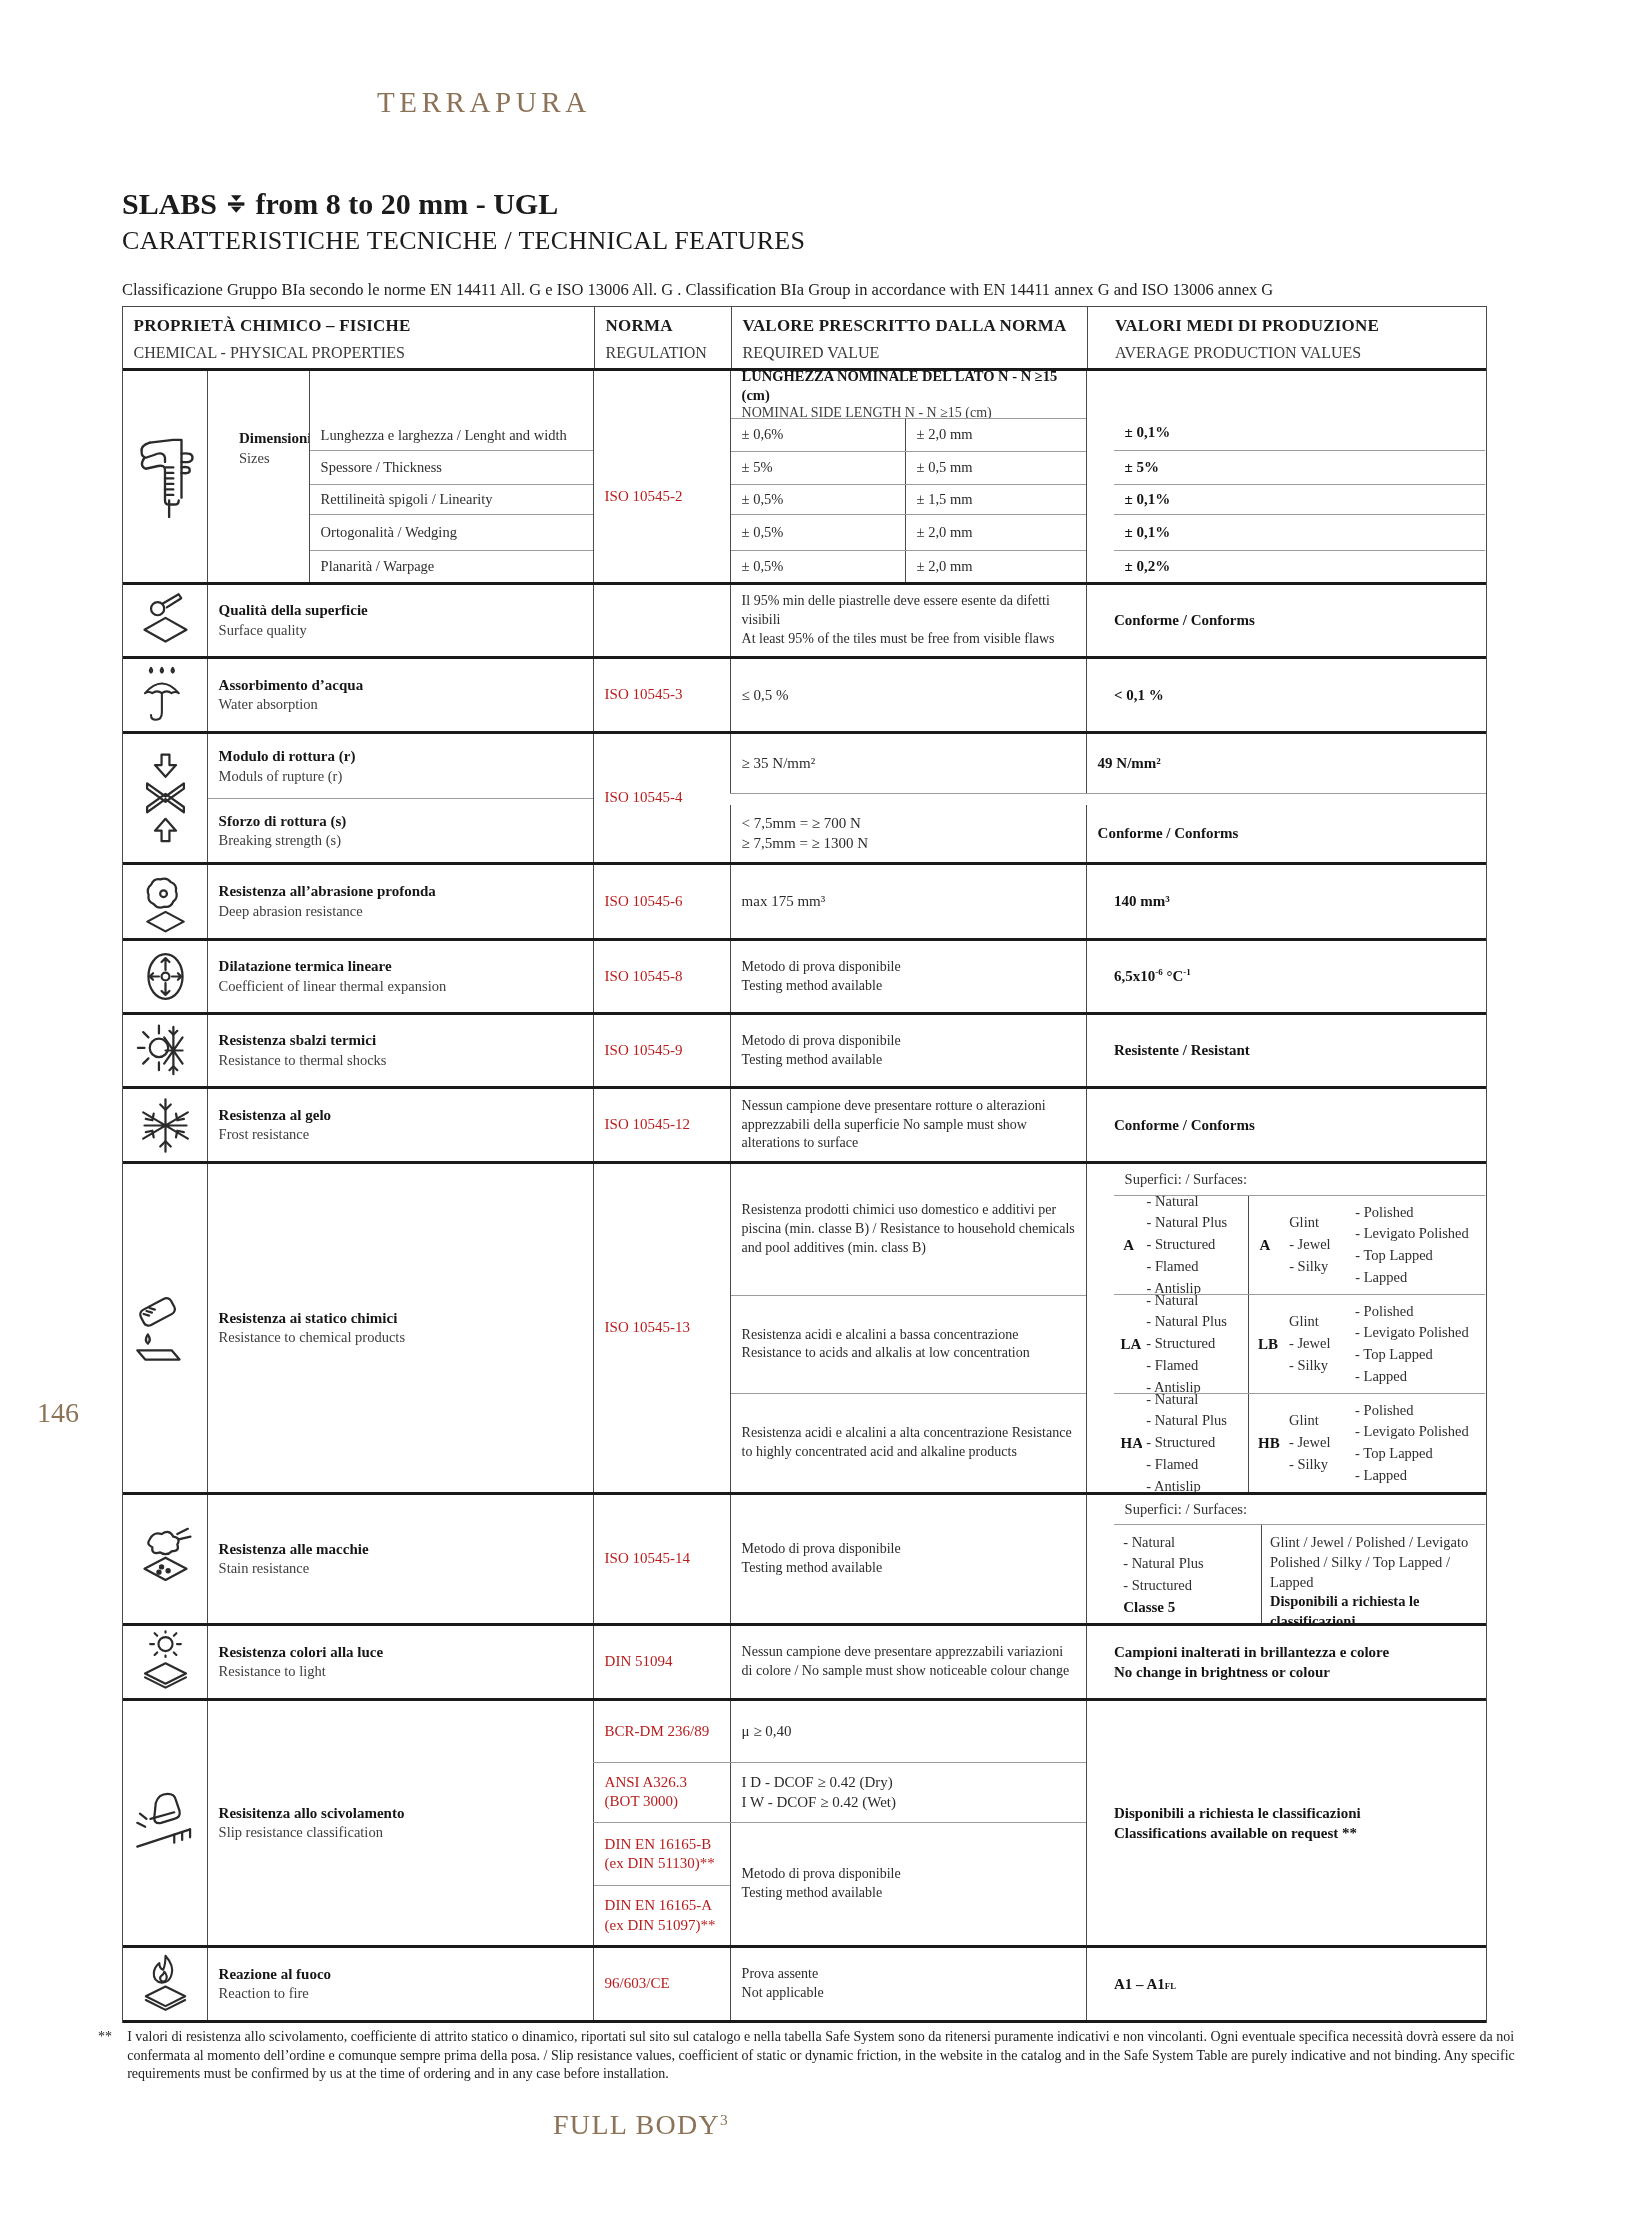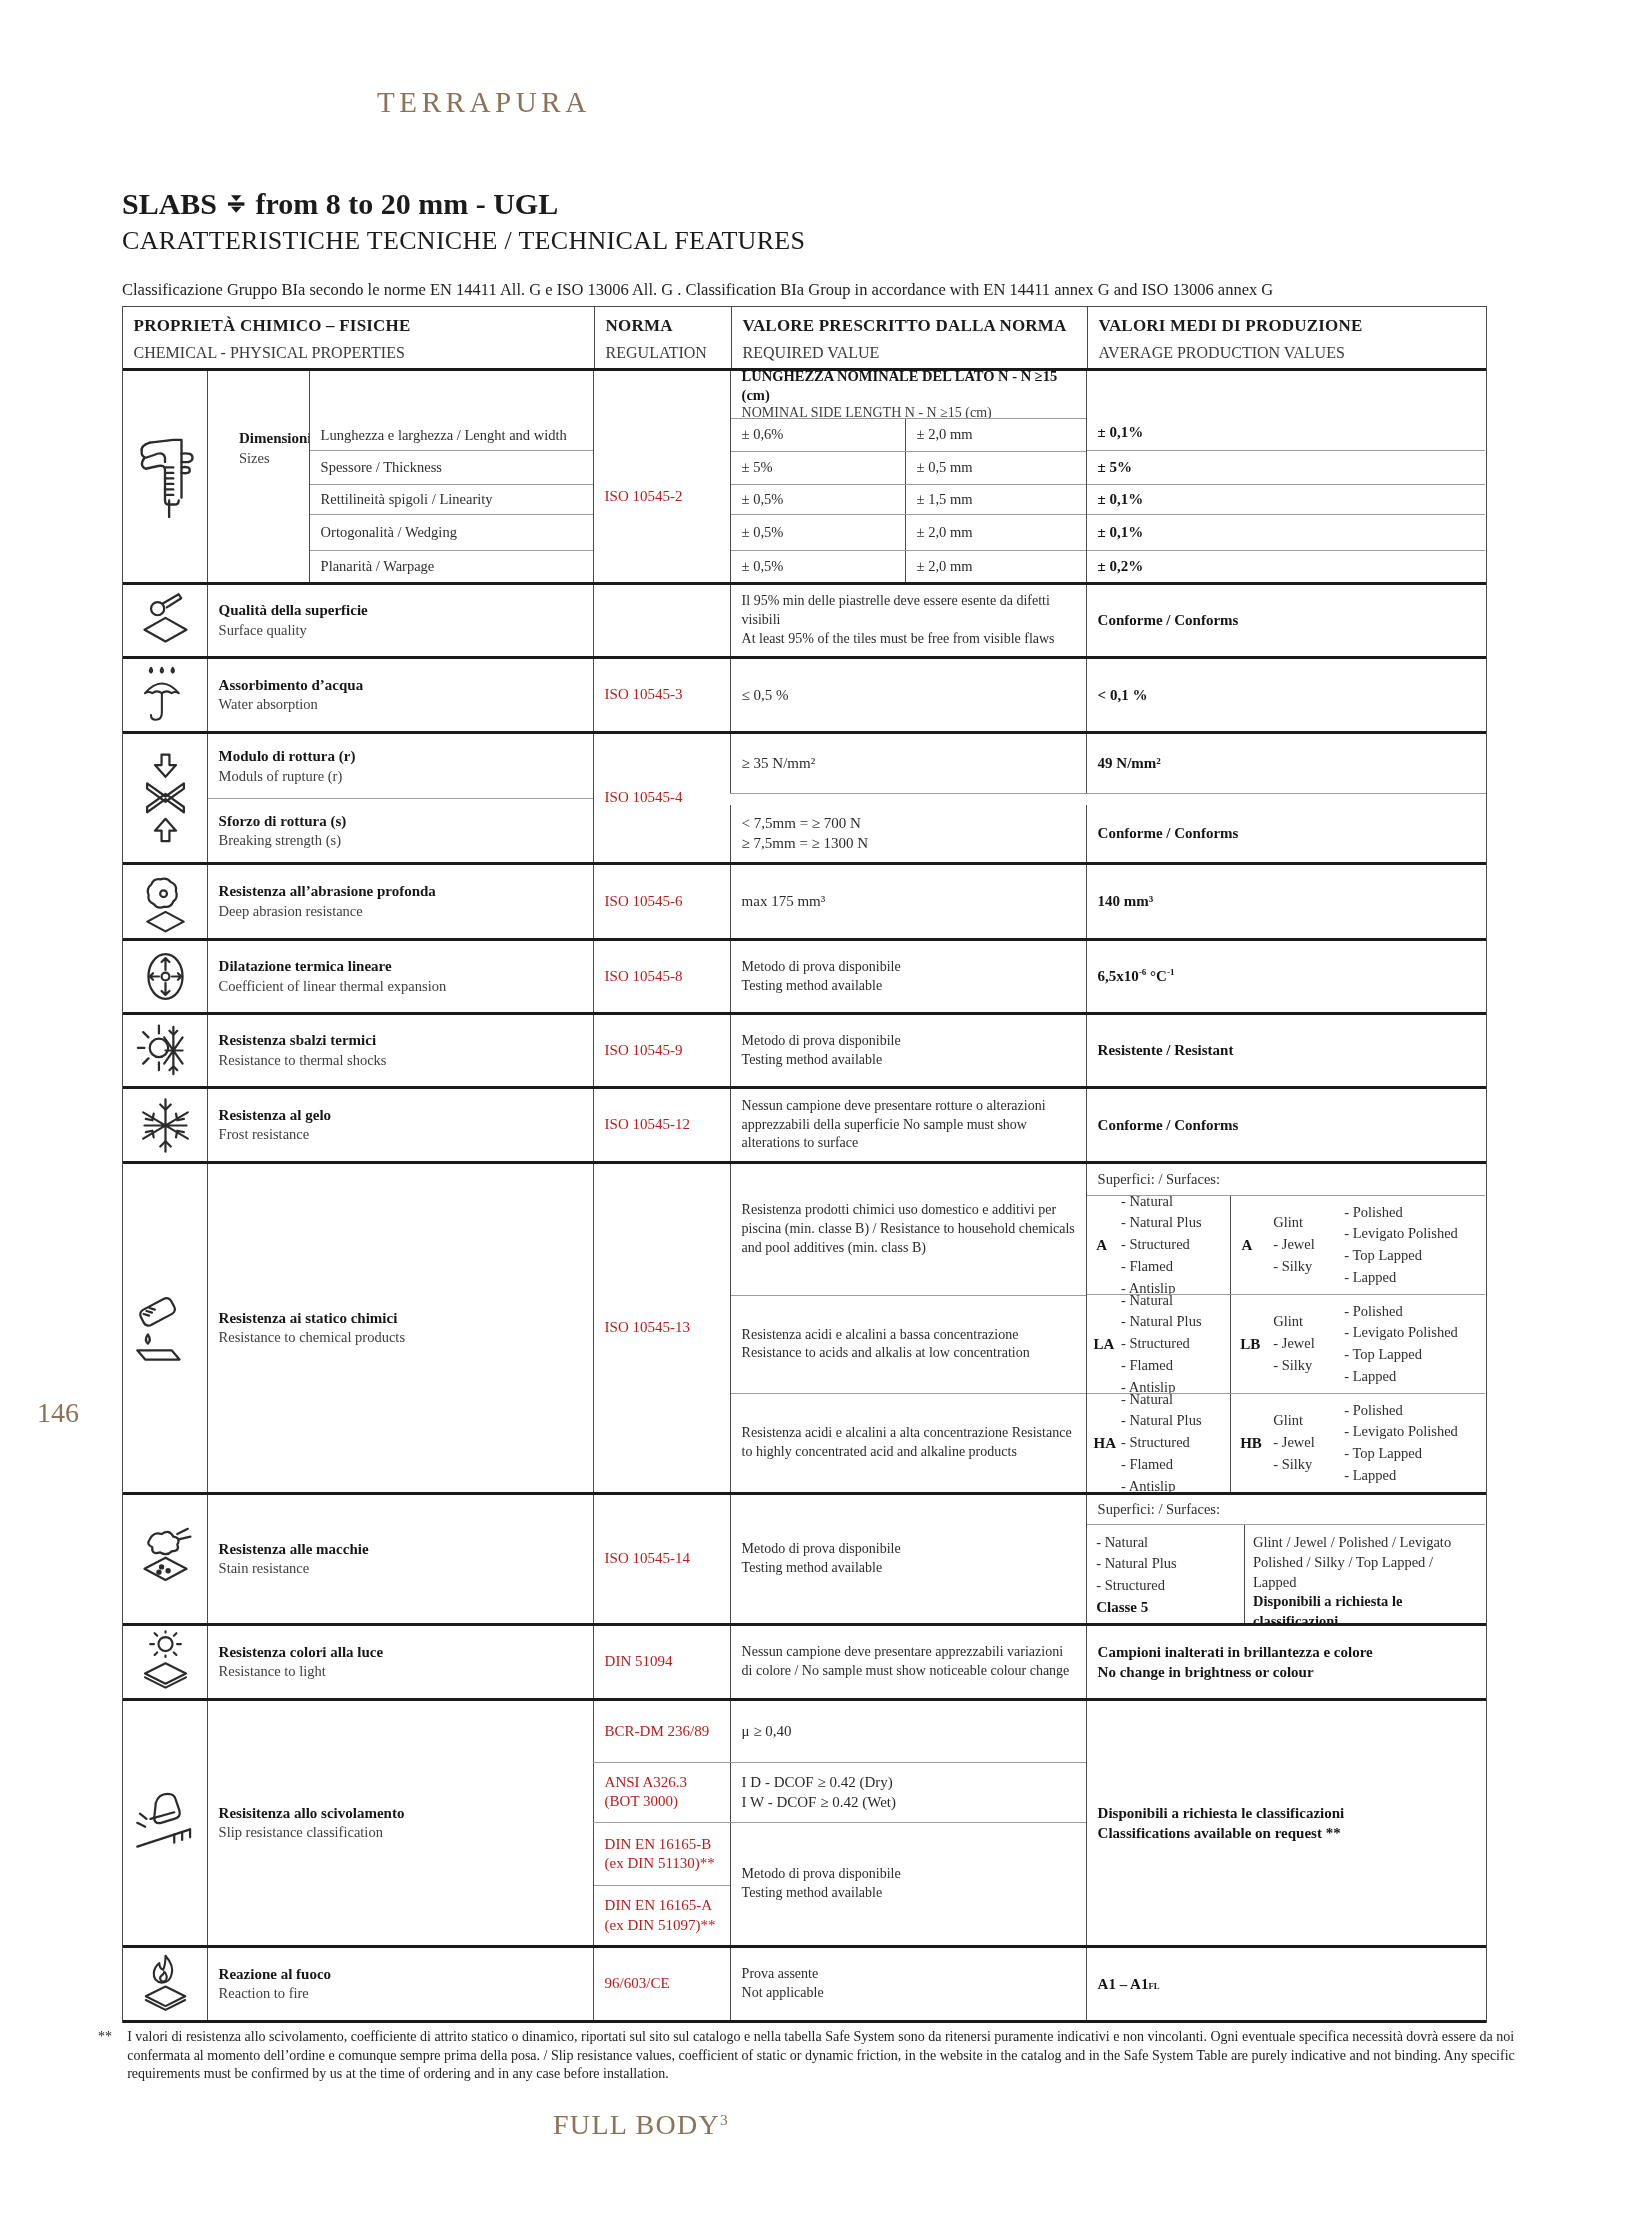--- a/index.html
+++ b/index.html
@@ -26,21 +26,21 @@
         padding:5.3px 10.6px;overflow:hidden;}
   .bl{border-left:1.3px solid #4a4a4a;}
   .tb{border-bottom:1.3px solid #9c9c9c;}
   .w-icon{width:84px;align-items:center;padding:4px 2.6px;}
   .w-label{width:386px;}
   .w-glabel{width:102px;padding-left:31px;}
   .w-rlabel{width:284px;}
   .w-norma{width:137px;}
   .w-val{width:356px;}
   .w-v1{width:175px;}
-  .w-prod{width:399px;}
+  .w-prod{width:399px;padding-left:27px;}
 
   .it{font-weight:700;font-size:15px;color:#161616;line-height:1.3;}
   .en{font-weight:400;font-size:14.5px;color:#3d3d3d;line-height:1.3;}
   .norma{font-size:15px;color:#b91c1c;line-height:1.3;white-space:pre-line;}
   .valore{font-size:14px;color:#2b2b2b;line-height:1.35;white-space:pre-line;}
   .prodv{font-size:15px;font-weight:700;color:#141414;line-height:1.35;white-space:pre-line;}
   .exp{font-size:0.6em;vertical-align:6px;}
   .subsmall{font-size:0.58em;}
 
   .col{display:flex;flex-direction:column;box-sizing:border-box;}

